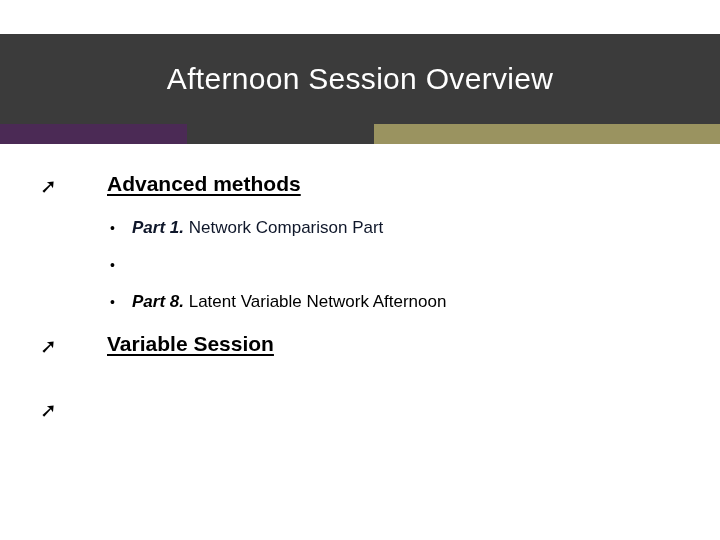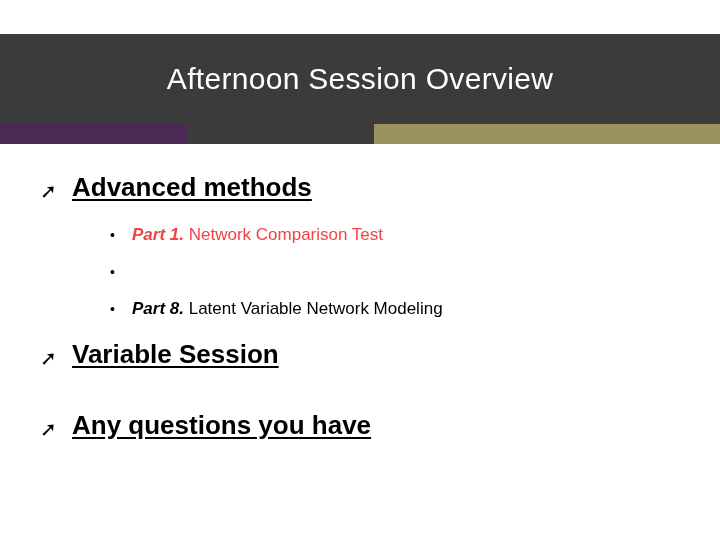--- a/index.html
+++ b/index.html
@@ -49,24 +49,25 @@
 
   .arrow-icon {
     font-family: "Segoe UI Symbol", Arial, sans-serif;
     font-size: 20px;
     color: #000;
     width: 18px;
     display: inline-block;
     transform: translateY(2px);
   }
   .top-label {
-    font-size: 26px;
+    font-size: 21px;
     font-weight: 700;
     text-decoration: underline;
     text-underline-offset: 3px;
+    margin-left: 35px;
   }
 
   .sub-list {
     padding-left: 70px;
     padding-top: 10px;
   }
   .sub-item {
     display: flex;
     align-items: baseline;
     gap: 14px;
@@ -77,21 +78,21 @@
     color: #000;
     font-size: 14px;
     line-height: 1;
     width: 8px;
     display: inline-block;
   }
   .muted { color: #8a8a8a; }
   .sub-item .lead { font-style: italic; font-weight: 700; }
   .sub-item .rest { }
   .sub-item.muted .lead,
-  .sub-item.muted .rest { color: #ef4444; }
+  .sub-item.muted .rest { color: #0f172a; }
 
   .spacer-lg { height: 28px; }
 </style>
 </head>
 <body>
 
 <div class="top-white"></div>
 
 <div class="title-band">
   <div class="title-text">Afternoon Session Overview</div>
@@ -107,39 +108,38 @@
 
   <div class="top-item">
     <span class="arrow-icon">➚</span>
     <span class="top-label">Advanced methods</span>
   </div>
 
   <div class="sub-list">
     <div class="sub-item muted">
       <span class="dot">•</span>
       <span>
-        <span class="lead">Part 1.</span><span class="rest"> Network Comparison Test</span>
+        <span class="lead">Part 1.</span><span class="rest"> Network Comparison Part</span>
       </span>
     </div>
     <div class="sub-item muted">
       <span class="dot">•</span>
     </div>
     <div class="sub-item">
       <span class="dot">•</span>
       <span>
-        <span class="lead">Part 8.</span><span class="rest"> Latent Variable Network Modeling</span>
+        <span class="lead">Part 8.</span><span class="rest"> Latent Variable Network Afternoon</span>
       </span>
     </div>
   </div>
 
   <div class="top-item">
     <span class="arrow-icon">➚</span>
     <span class="top-label">Variable Session</span>
   </div>
 
   <div class="spacer-lg"></div>
 
   <div class="top-item">
     <span class="arrow-icon">➚</span>
-    <span class="top-label">Any questions you have</span>
   </div>
 
 </div>
 
 </body></html>

